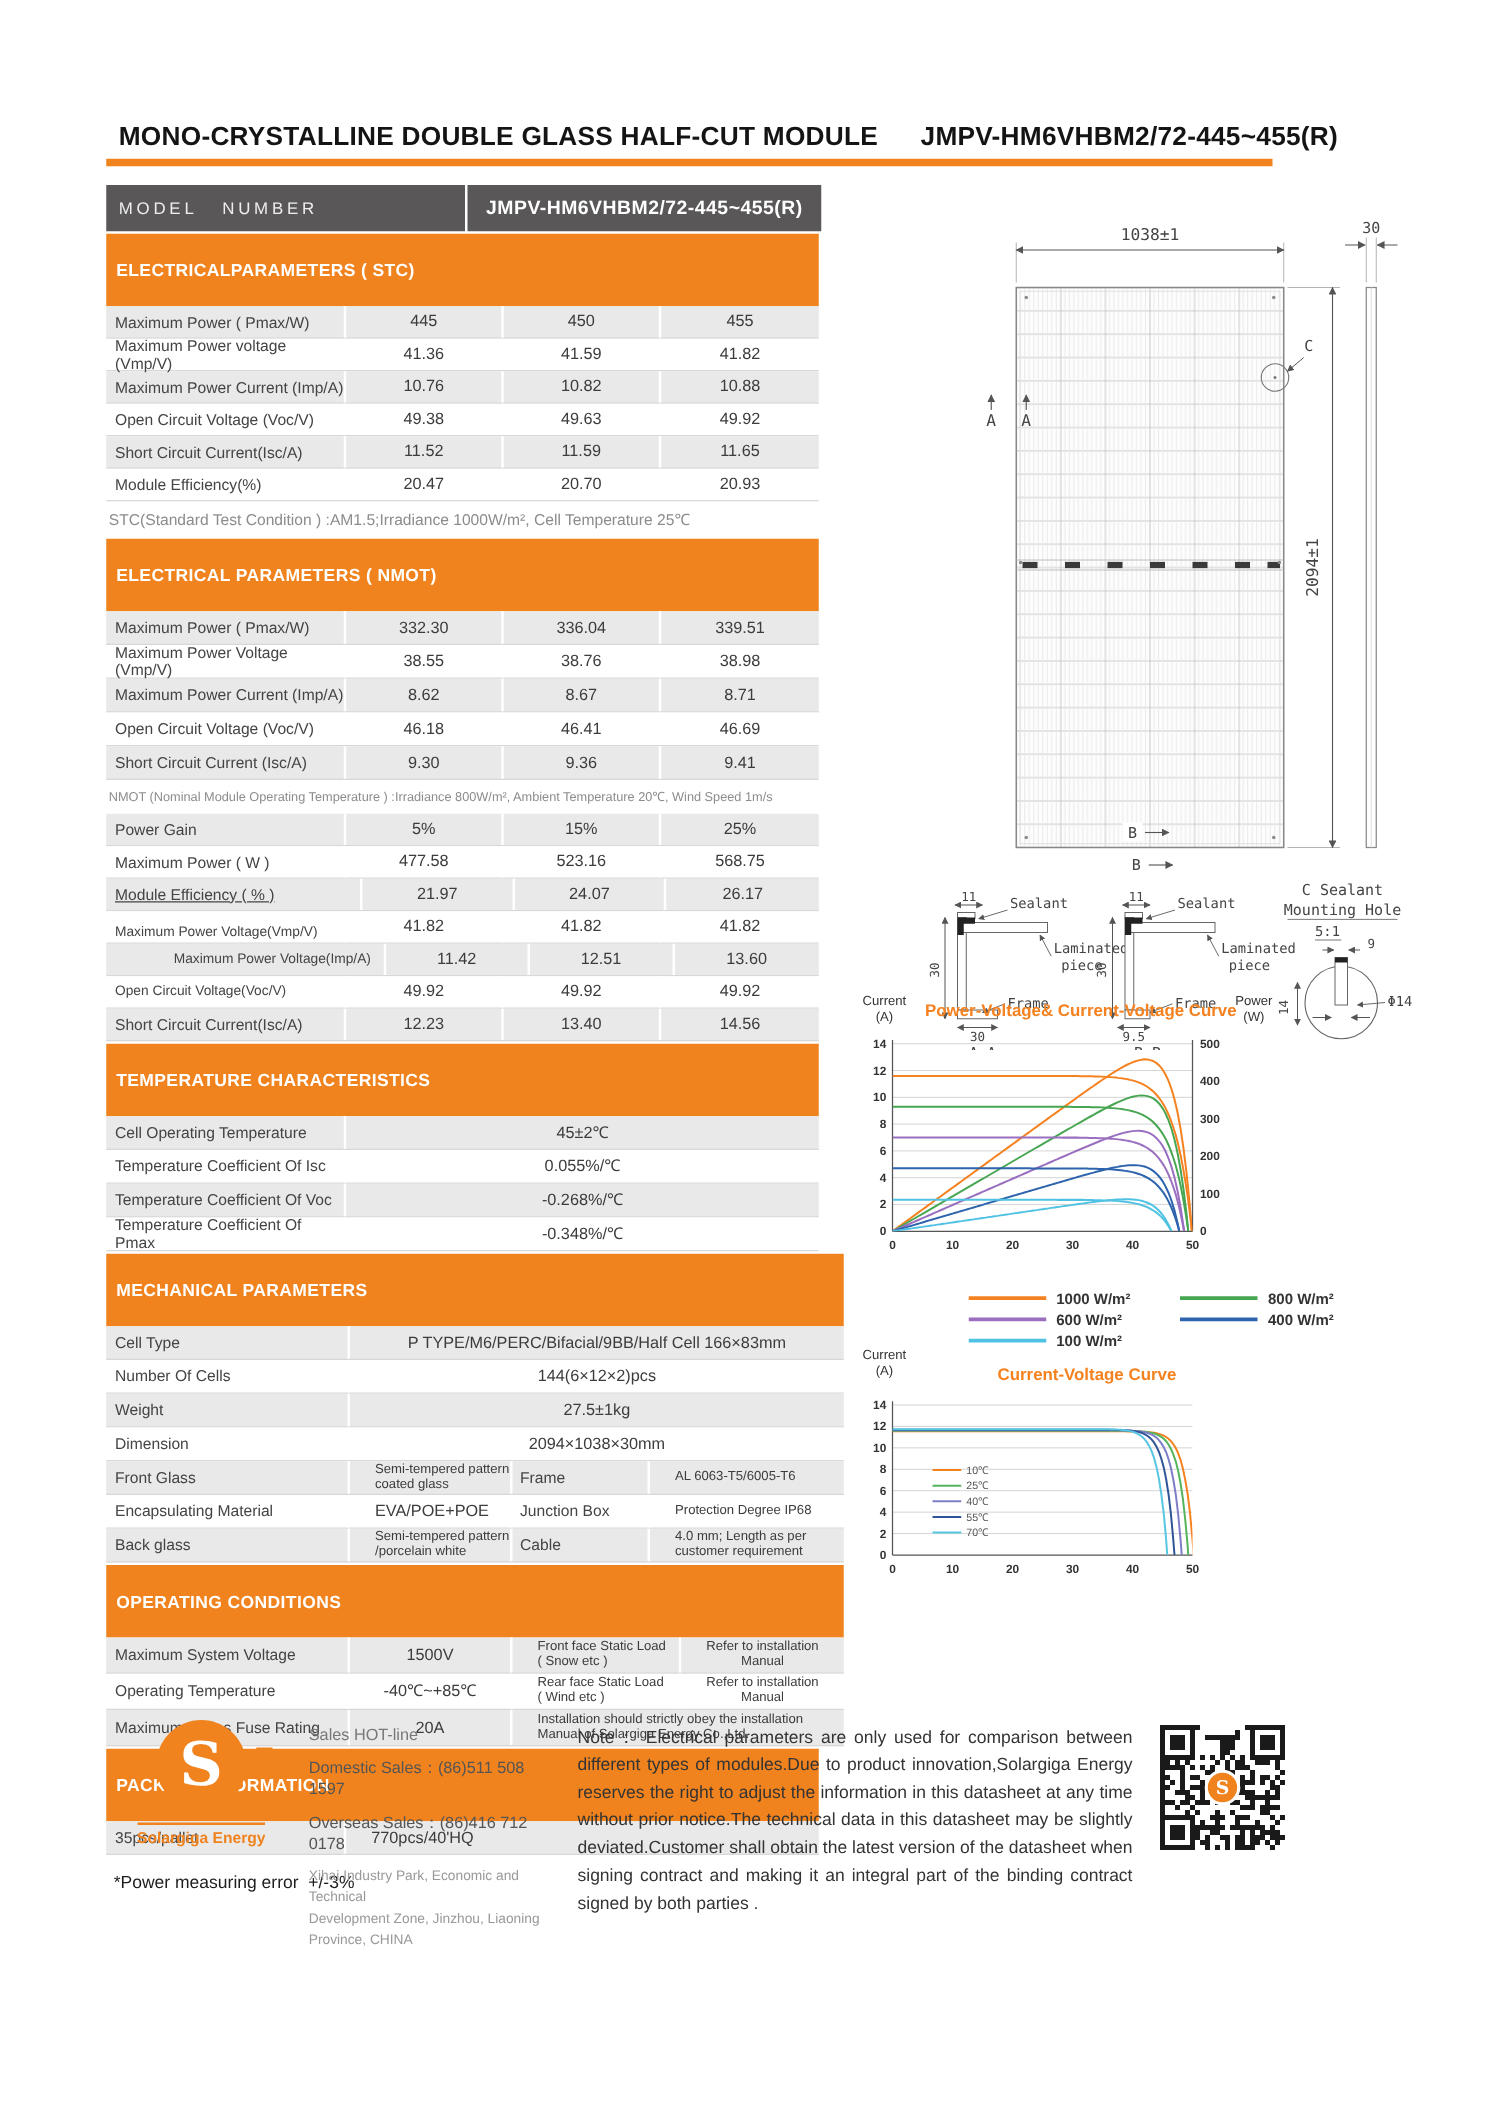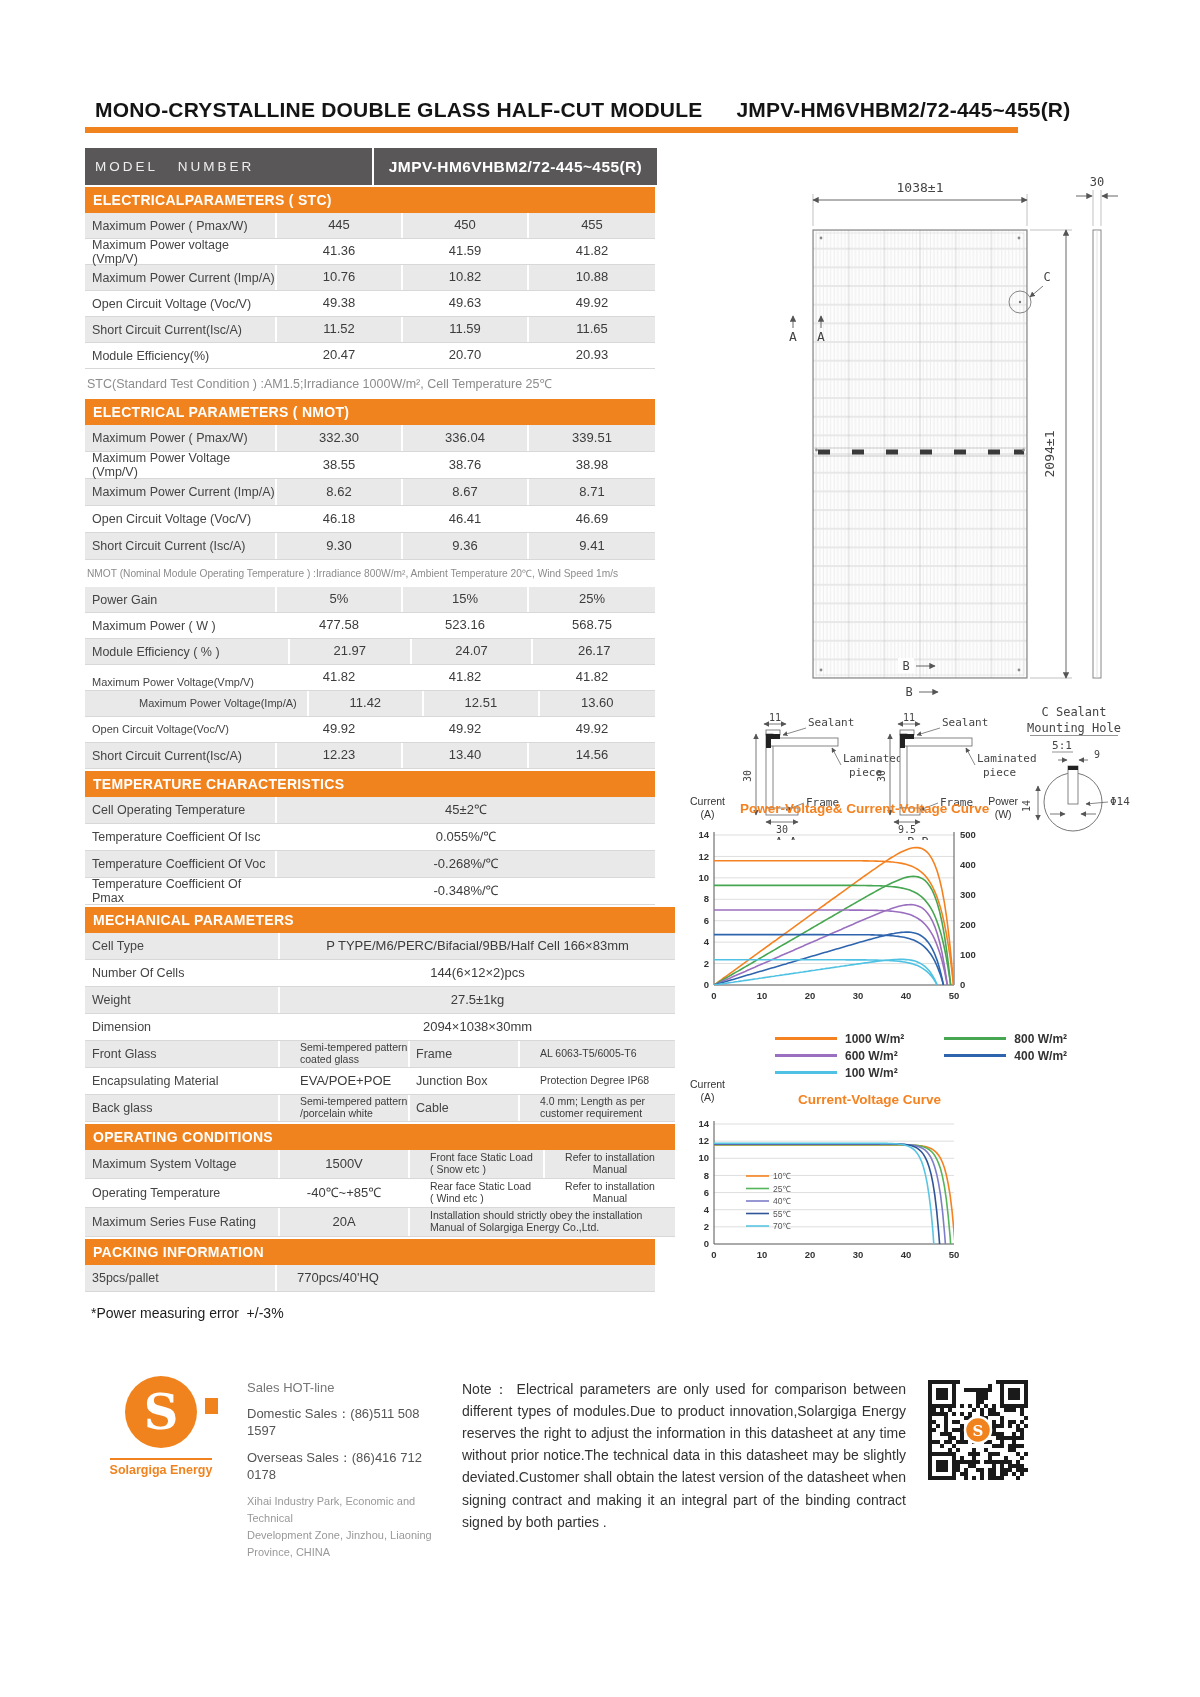--- a/index.html
+++ b/index.html
@@ -7,21 +7,21 @@
         font-family:"Liberation Sans",sans-serif;color:#222;}
   
   #title{position:absolute;left:95px;top:98px;display:flex;gap:34px;font-size:21px;font-weight:bold;color:#141414;letter-spacing:.2px;}
   #title-bar{position:absolute;left:85px;top:127px;width:933px;height:6px;background:#F0831E;}
   
   #leftcol{position:absolute;left:85px;top:148px;width:600px;}
   #model-row{display:flex;height:37px;}
   .m-label{width:287px;background:#595757;color:#eee;font-size:13.5px;letter-spacing:3px;display:flex;align-items:center;padding-left:10px;box-sizing:border-box;white-space:pre;}
   .m-value{width:283px;background:#595757;color:#fff;font-size:15.5px;font-weight:bold;display:flex;align-items:center;justify-content:center;margin-left:2px;letter-spacing:.4px;}
   .section{margin-top:2px;}
-  .sec-h{background:#F0831E;color:#fff;font-size:14px;font-weight:bold;padding:5px 8px;letter-spacing:.3px;box-sizing:border-box;}
+  .sec-h{background:#F0831E;color:#fff;font-size:14px;font-weight:bold;padding:21px 8px;letter-spacing:.3px;box-sizing:border-box;}
   .t-row{display:flex;border-bottom:1px solid #d8d8d8;}
   .t-row.odd{background:#e9e9e9;}
   .t-row.even{background:#fff;}
   .t-cell{box-sizing:border-box;border-right:2px solid #fff;display:flex;align-items:center;justify-content:center;
           text-align:center;font-size:13px;color:#3c3c3c;white-space:pre-line;line-height:1.12;}
   .t-cell:last-child{border-right:none;}
   .t-cell.t-lbl{justify-content:flex-start;text-align:left;padding-left:7px;font-size:12.5px;color:#444;}
   .t-cell.c{font-size:11px;}
   .t-cell.sm{font-size:10.5px;}
   .t-cell.left{justify-content:flex-start;text-align:left;padding-left:20px;}
@@ -159,21 +159,21 @@
             <div class="t-cell t-val" style="width: 126px;">15%</div>
             <div class="t-cell t-val" style="width: 126px;">25%</div>
           </div>
           <div class="t-row even" style="height: 25px;">
             <div class="t-cell t-lbl" style="width: 192px;">Maximum Power ( W )</div>
             <div class="t-cell t-val" style="width: 126px;">477.58</div>
             <div class="t-cell t-val" style="width: 126px;">523.16</div>
             <div class="t-cell t-val" style="width: 126px;">568.75</div>
           </div>
           <div class="t-row odd" style="height: 25px;">
-            <div class="t-cell t-lbl" style="width: 212px;">Module Efficiency ( % )</div>
+            <div class="t-cell t-lbl" style="width: 212px; text-decoration: underline;">Module Efficiency ( % )</div>
             <div class="t-cell t-val" style="width: 126px;">21.97</div>
             <div class="t-cell t-val" style="width: 126px;">24.07</div>
             <div class="t-cell t-val" style="width: 126px;">26.17</div>
           </div>
           <div class="t-row even" style="height: 25px;">
             <div class="t-cell t-lbl c" style="width: 192px; margin-top: 10px;">Maximum Power Voltage(Vmp/V)</div>
             <div class="t-cell t-val" style="width: 126px;">41.82</div>
             <div class="t-cell t-val" style="width: 126px;">41.82</div>
             <div class="t-cell t-val" style="width: 126px;">41.82</div>
           </div>

